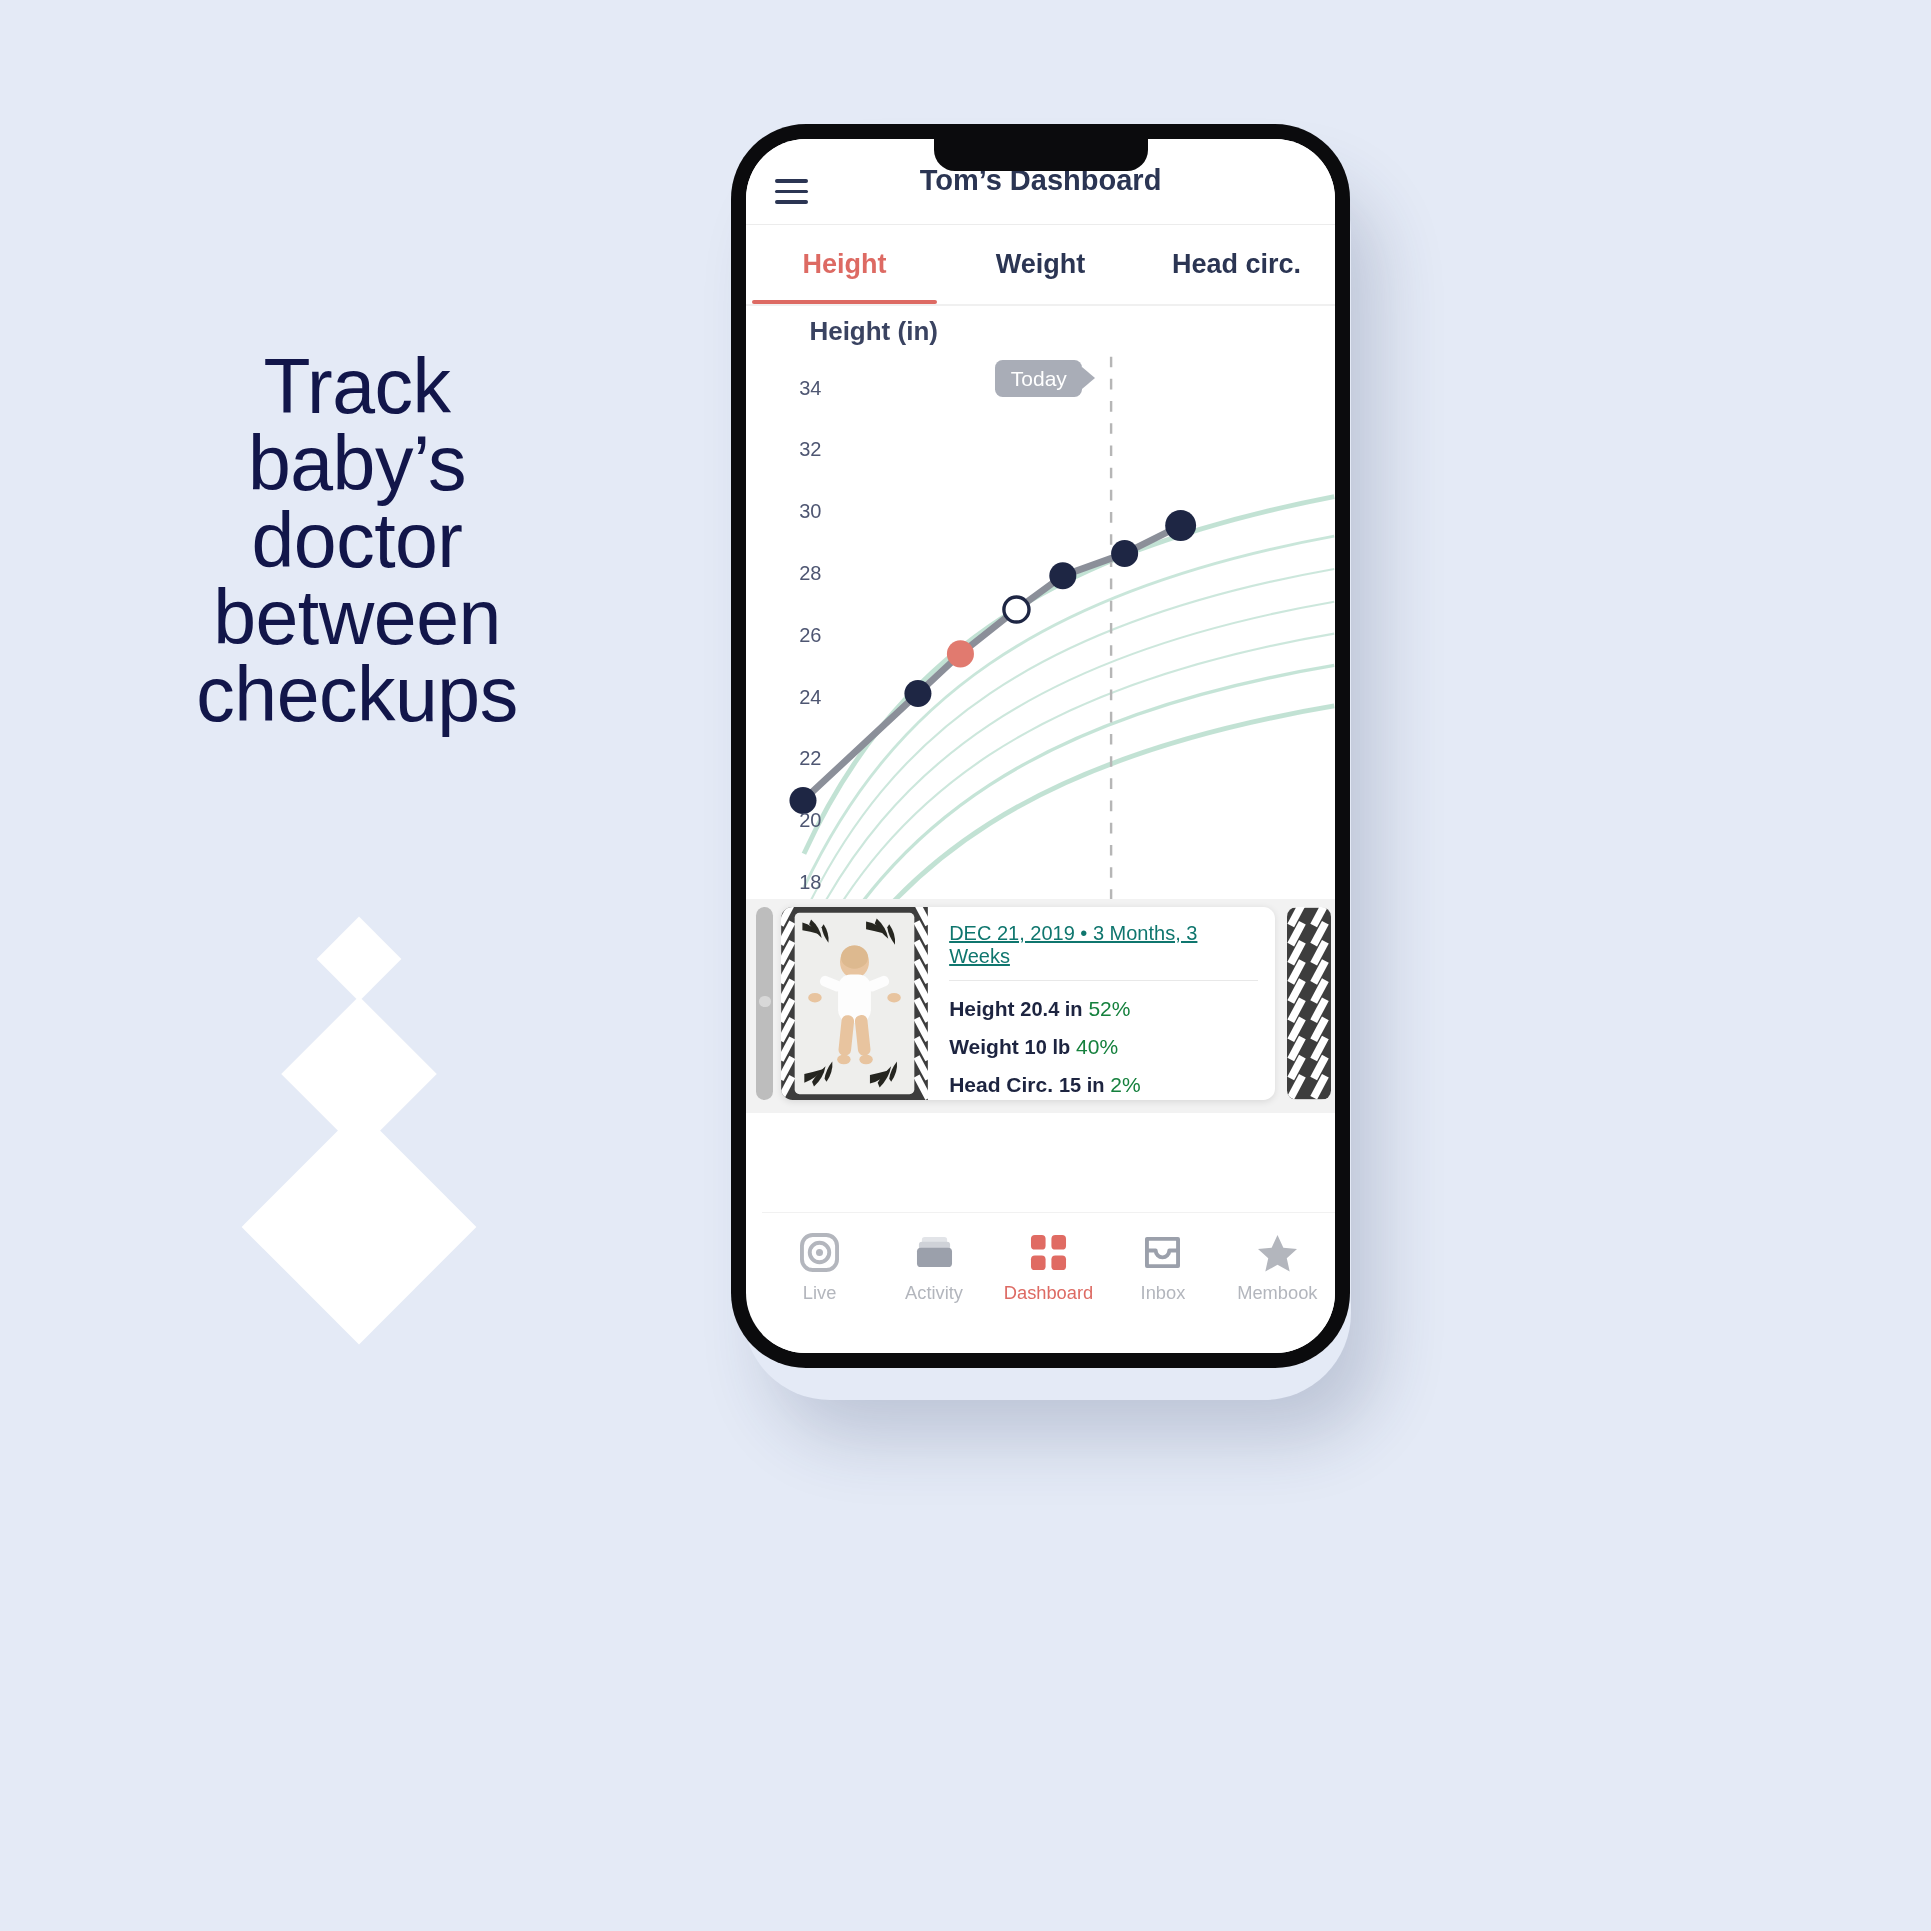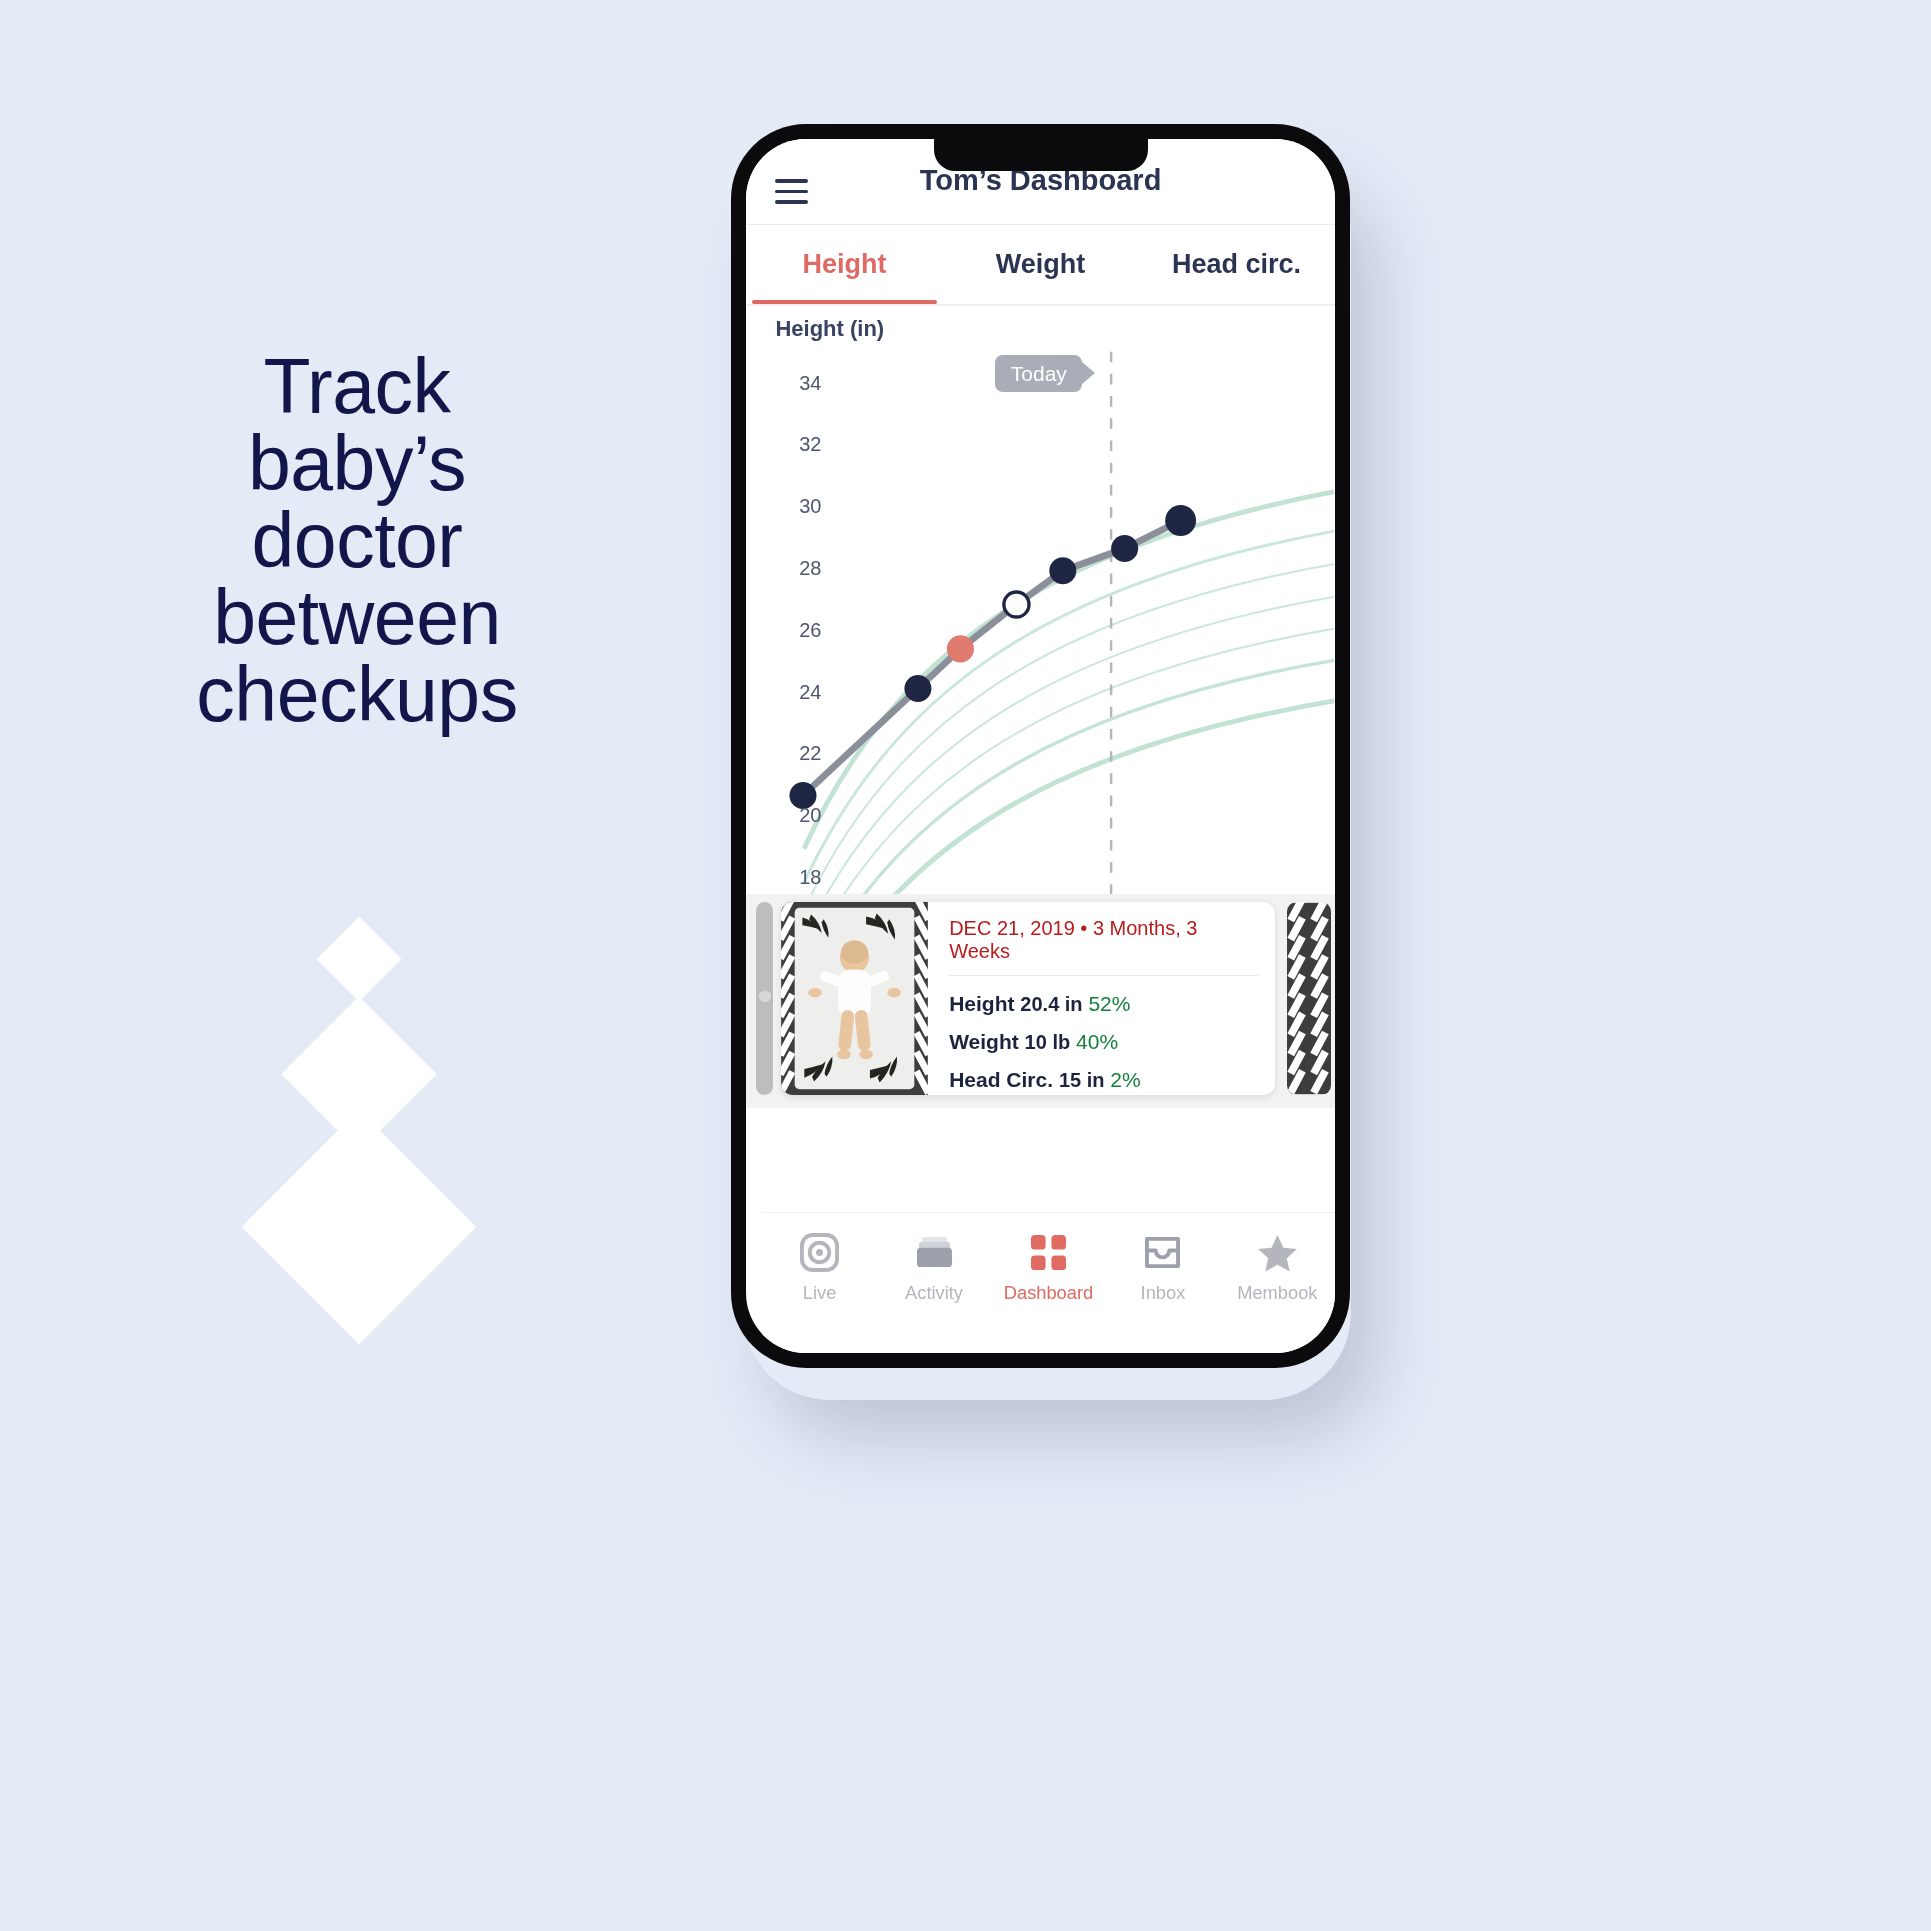--- a/index.html
+++ b/index.html
@@ -160,24 +160,25 @@
     color: #a2a5ad;
   }
   #share-icon { width: 41px; height: 37px; cursor: pointer; }
 
   
   #chart-wrap {
     position: relative;
     padding: 9.7px 0 0 0;
   }
   #ylabel {
-    font-size: 22px;
+    font-size: 26px;
     font-weight: 600;
     color: #3a4361;
     padding-left: 29px;
+    margin-left: 34px;
   }
   #chart {
     position: relative;
     width: 100%;
     height: 552px;
   }
   #chart svg { display: block; width: 100%; height: 100%; }
   .ytick {
     position: absolute;
     left: 21px;
@@ -255,22 +256,23 @@
     background: #f5f5f5;
     overflow: hidden;
   }
   .card-body {
     flex: 1;
     padding: 15.4px 17.4px 9.7px 21px;
     box-sizing: border-box;
   }
   .card-date {
     font-size: 20px;
-    color: #b91c1c;
+    color: #0f766e;
     padding-bottom: 11.6px;
+    text-decoration: underline;
   }
   .card-divider { height: 1px; background: #e8e8e8; margin-bottom: 9.7px; }
   .card-row {
     font-size: 21px;
     color: #1d2440;
     line-height: 1.80;
     white-space: nowrap;
   }
   .card-row .lbl { font-weight: 600; }
   .card-row .val { font-weight: 700; font-size: 20px; }

